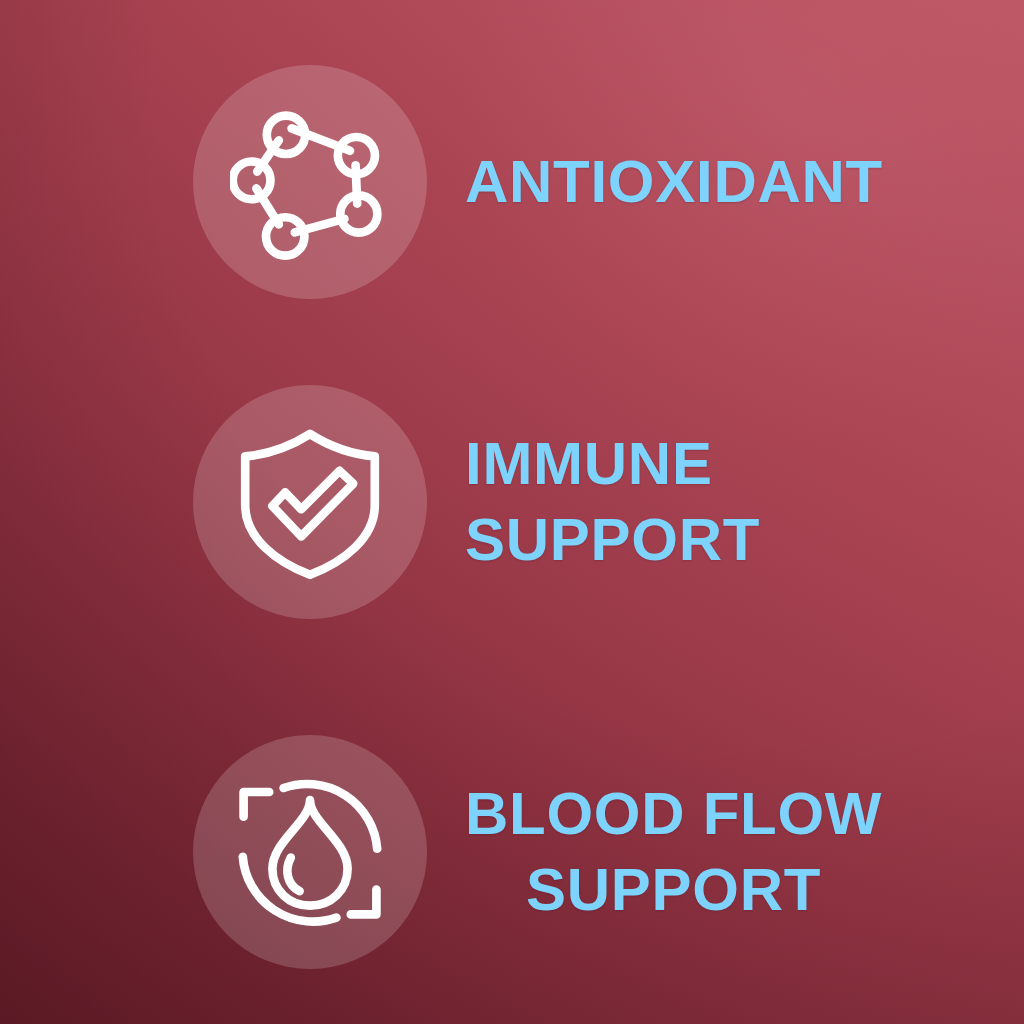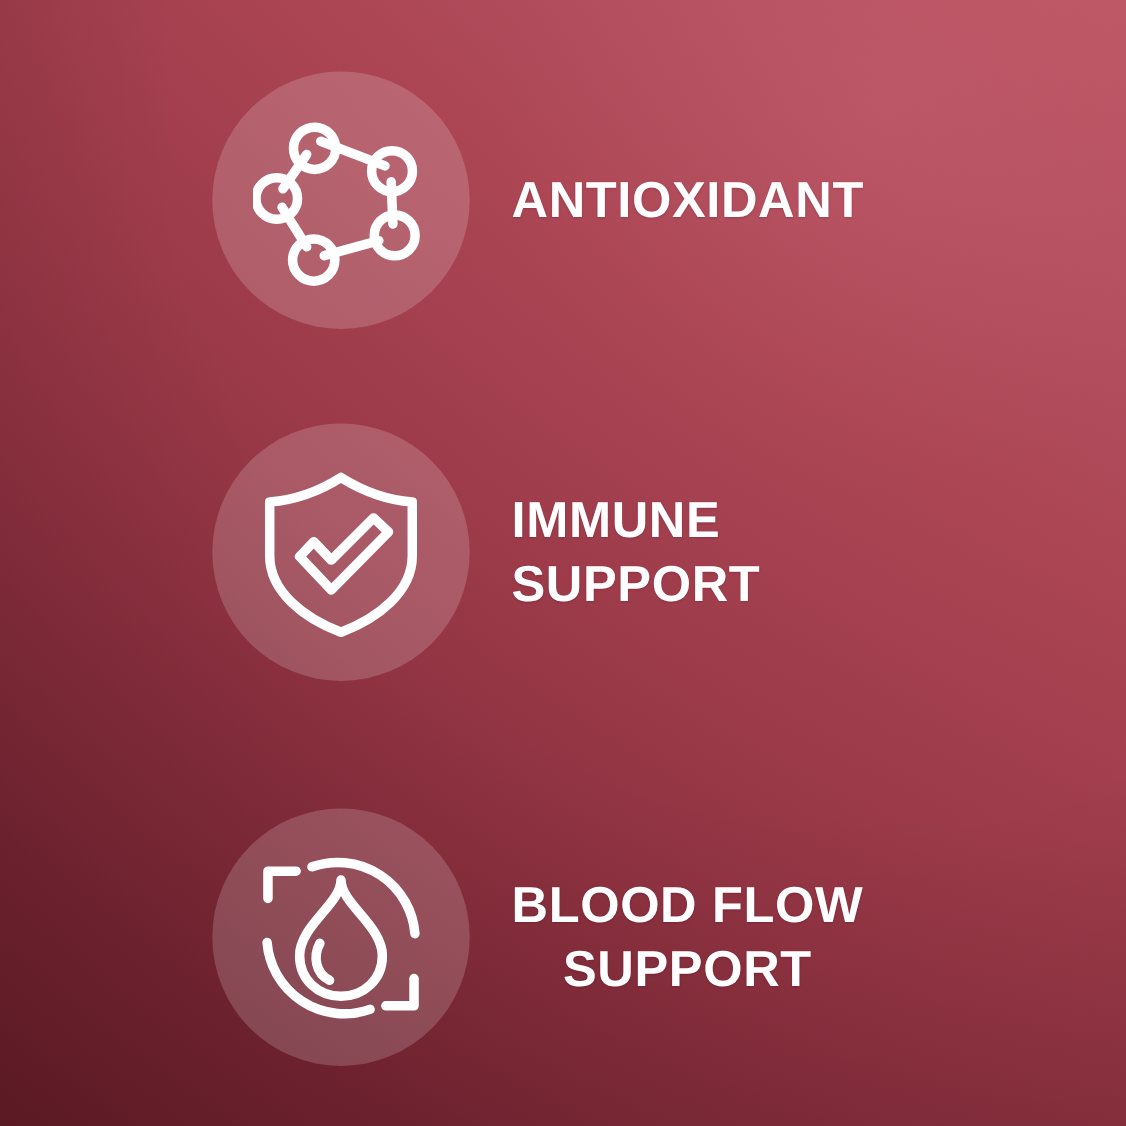--- a/index.html
+++ b/index.html
@@ -73,22 +73,22 @@
   .icon-badge svg * {
     stroke: #ffffff;
     fill: none;
     stroke-width: 5.4;
     stroke-linecap: round;
     stroke-linejoin: round;
   }
 
   .benefit-label {
     margin-left: 38px;
-    color: #ffffff;
-    font-size: 46px;
+    color: #7dd3fc;
+    font-size: 60px;
     font-weight: 700;
     line-height: 1.26;
     letter-spacing: 0.012em;
     text-transform: uppercase;
     white-space: pre-line;
     text-shadow: 0 1px 2px rgba(70,10,22,0.22);
   }
 </style>
 </head>
 <body>

